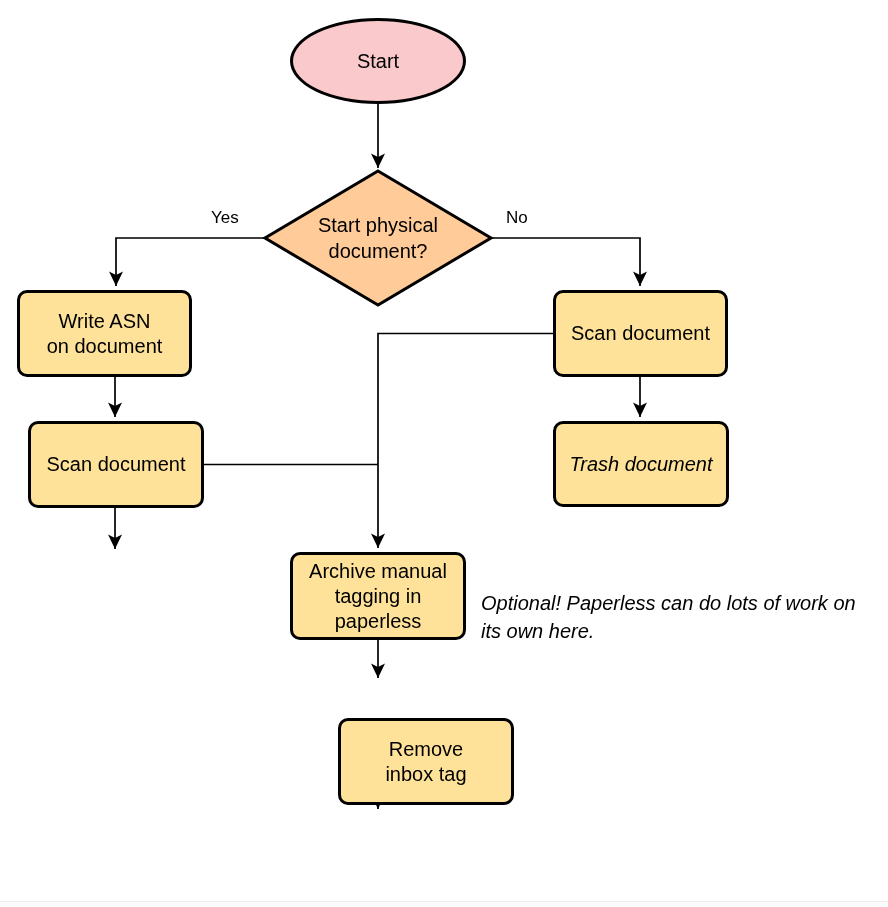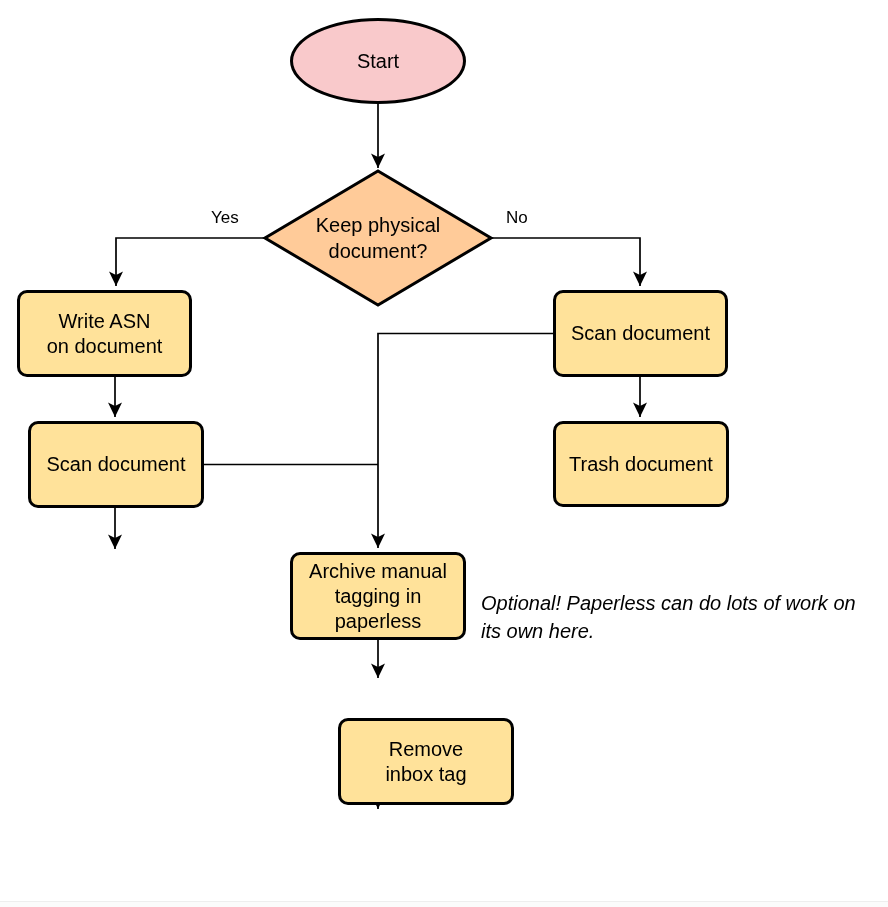--- a/index.html
+++ b/index.html
@@ -82,21 +82,21 @@
     height: 5px;
     background: #fbfbfb;
     border-top: 1px solid #eeeeee;
   }
   
   #node-start      { left: 290px; top: 18px;  width: 176px; height: 86px; }
   #node-write-asn  { left: 17px;  top: 290px; width: 175px; height: 87px; }
   #node-scan-left  { left: 28px;  top: 421px; width: 176px; height: 87px; }
   #node-archive    { left: 28px;  top: 553px; width: 176px; height: 87px; }
   #node-scan-right { left: 553px; top: 290px; width: 175px; height: 87px; }
-  #node-trash      { left: 553px; top: 421px; width: 176px; height: 86px; }
+  #node-trash      { left: 553px; top: 421px; width: 176px; height: 86px; font-style: italic; }
   #node-tagging    { left: 290px; top: 552px; width: 176px; height: 88px; }
   #node-remove     { left: 290px; top: 718px; width: 176px; height: 87px; margin-left: 48px; }
   #node-end        { left: 290px; top: 813px; width: 176px; height: 87px; }
   #diamond-label   { left: 276px; top: 202px; width: 204px; height: 72px; }
   #label-yes       { left: 211px; top: 208px; }
   #label-no        { left: 506px; top: 208px; }
 </style>
 </head>
 <body>
 
@@ -121,21 +121,21 @@
     <path class="edge" d="M204,464.5 L378,464.5"></path>
     <path class="edge" d="M378,640 L378,678" marker-end="url(#arrow)"></path>
     <path class="edge" d="M378,769 L378,809" marker-end="url(#arrow)"></path>
   </svg>
 
   <div class="node terminal" id="node-start">
     <span class="label">Start</span>
   </div>
 
   <div class="diamond-label" id="diamond-label">
-    <span class="label">Keep physical
+    <span class="label">Start physical
 document?</span>
   </div>
 
   <div class="edge-label" id="label-yes">Yes</div>
   <div class="edge-label" id="label-no">No</div>
 
   <div class="node process" id="node-write-asn">
     <span class="label">Write ASN
 on document</span>
   </div>

